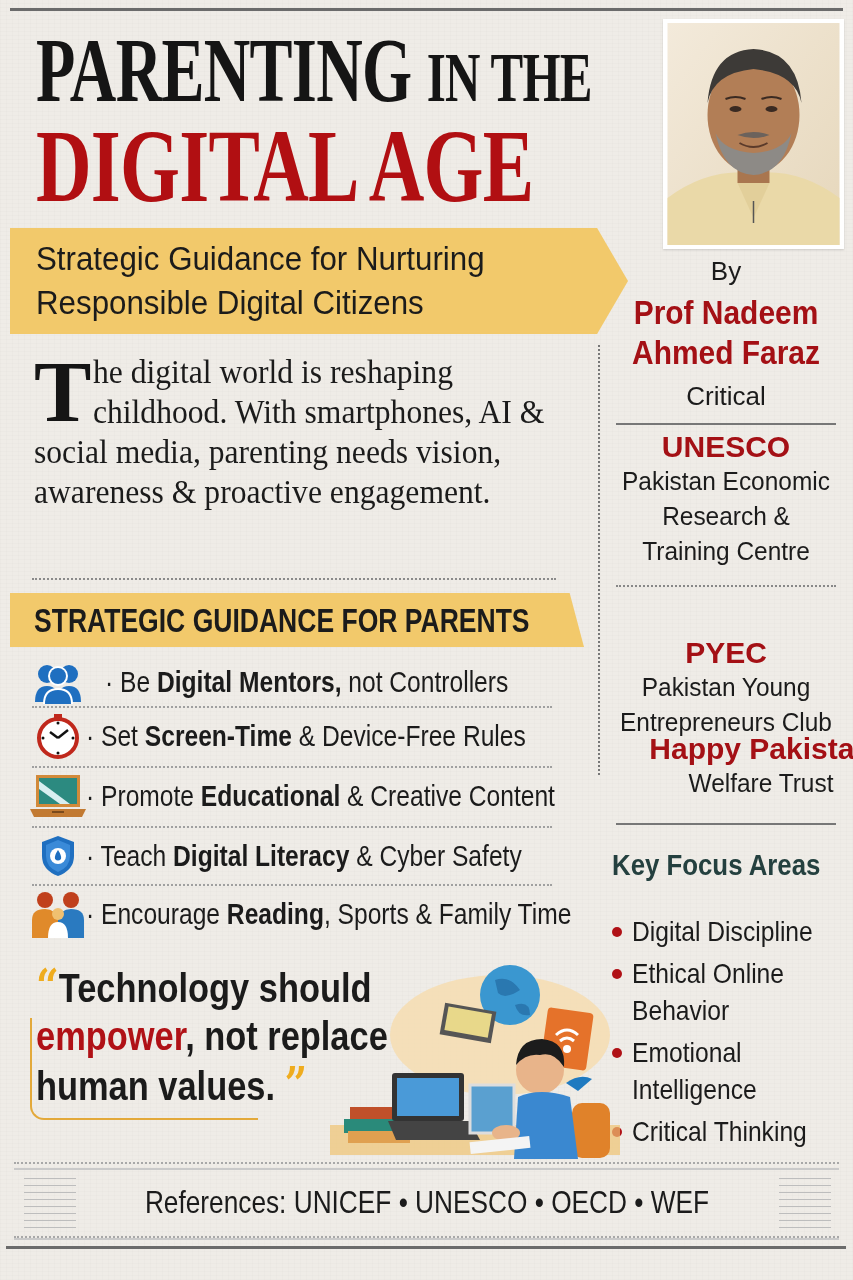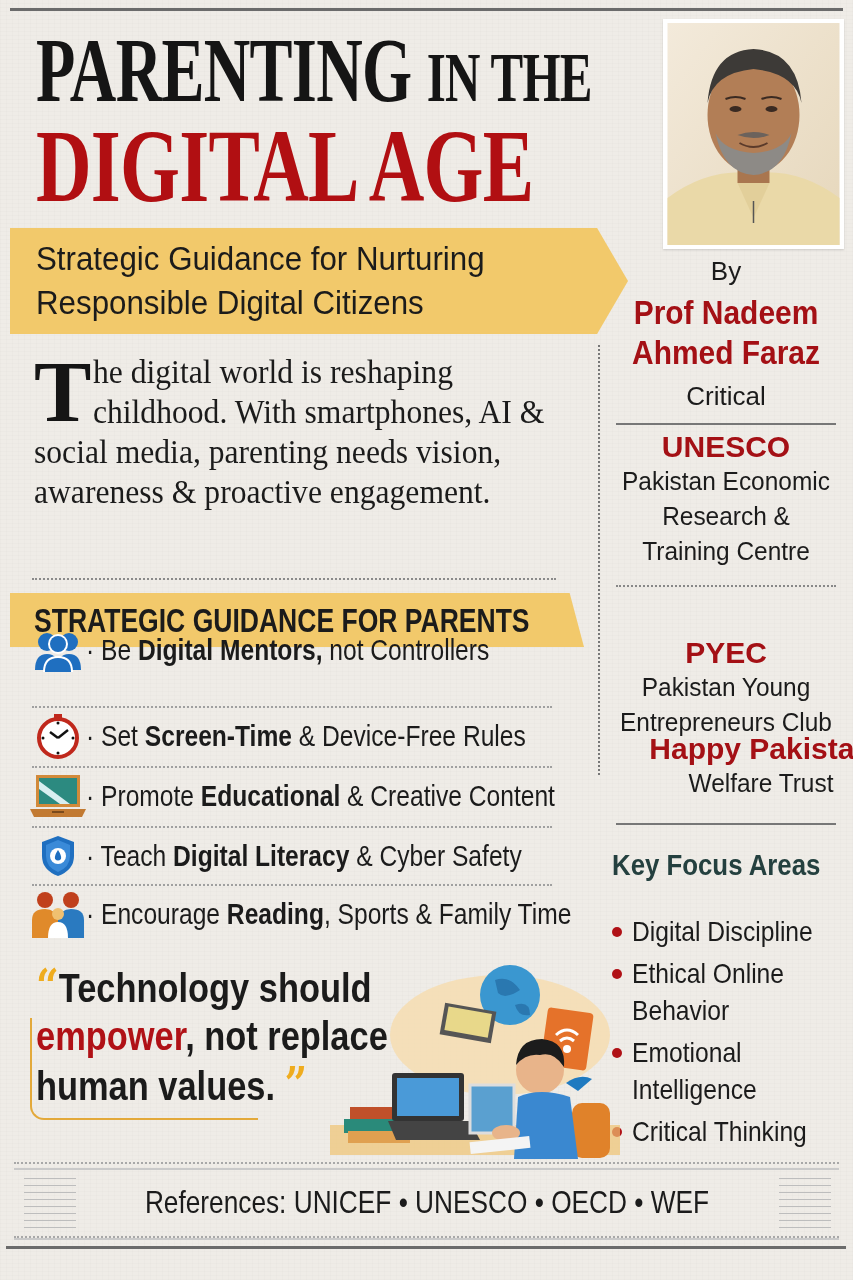--- a/index.html
+++ b/index.html
@@ -226,21 +226,21 @@
 
 <div class="abs intro">
   <span class="dropcap">T</span>
   <span class="intro-text">he digital world is reshaping childhood. With smartphones, AI &amp; social media, parenting needs vision, awareness &amp; proactive engagement.</span>
 </div>
 <div class="abs intro-rule"></div>
 
 <div class="abs g-ribbon"></div>
 <div class="abs g-ribbon-text">STRATEGIC GUIDANCE FOR PARENTS</div>
 
-<div class="abs g-item" style="top:624px;">
+<div class="abs g-item" style="top:656px;gap:19px;">
   <div class="g-icon">
     <svg width="50" height="44" viewBox="0 0 50 44">
       <circle cx="14" cy="14" r="9" fill="#1f6fc0"></circle>
         <circle cx="36" cy="14" r="9" fill="#1f6fc0"></circle>
       <path d="M2 42 Q2 26 14 26 Q26 26 26 42 Z" fill="#1f6fc0"></path>
       <path d="M24 42 Q24 26 36 26 Q48 26 48 42 Z" fill="#1f6fc0"></path>
       <circle cx="25" cy="16" r="10" fill="#fff"></circle>
         <circle cx="25" cy="16" r="8" fill="#1f6fc0"></circle>
       <path d="M10 44 Q10 28 25 28 Q40 28 40 44 Z" fill="#fff"></path>
       <path d="M12 44 Q12 30 25 30 Q38 30 38 44 Z" fill="#1f6fc0"></path>

